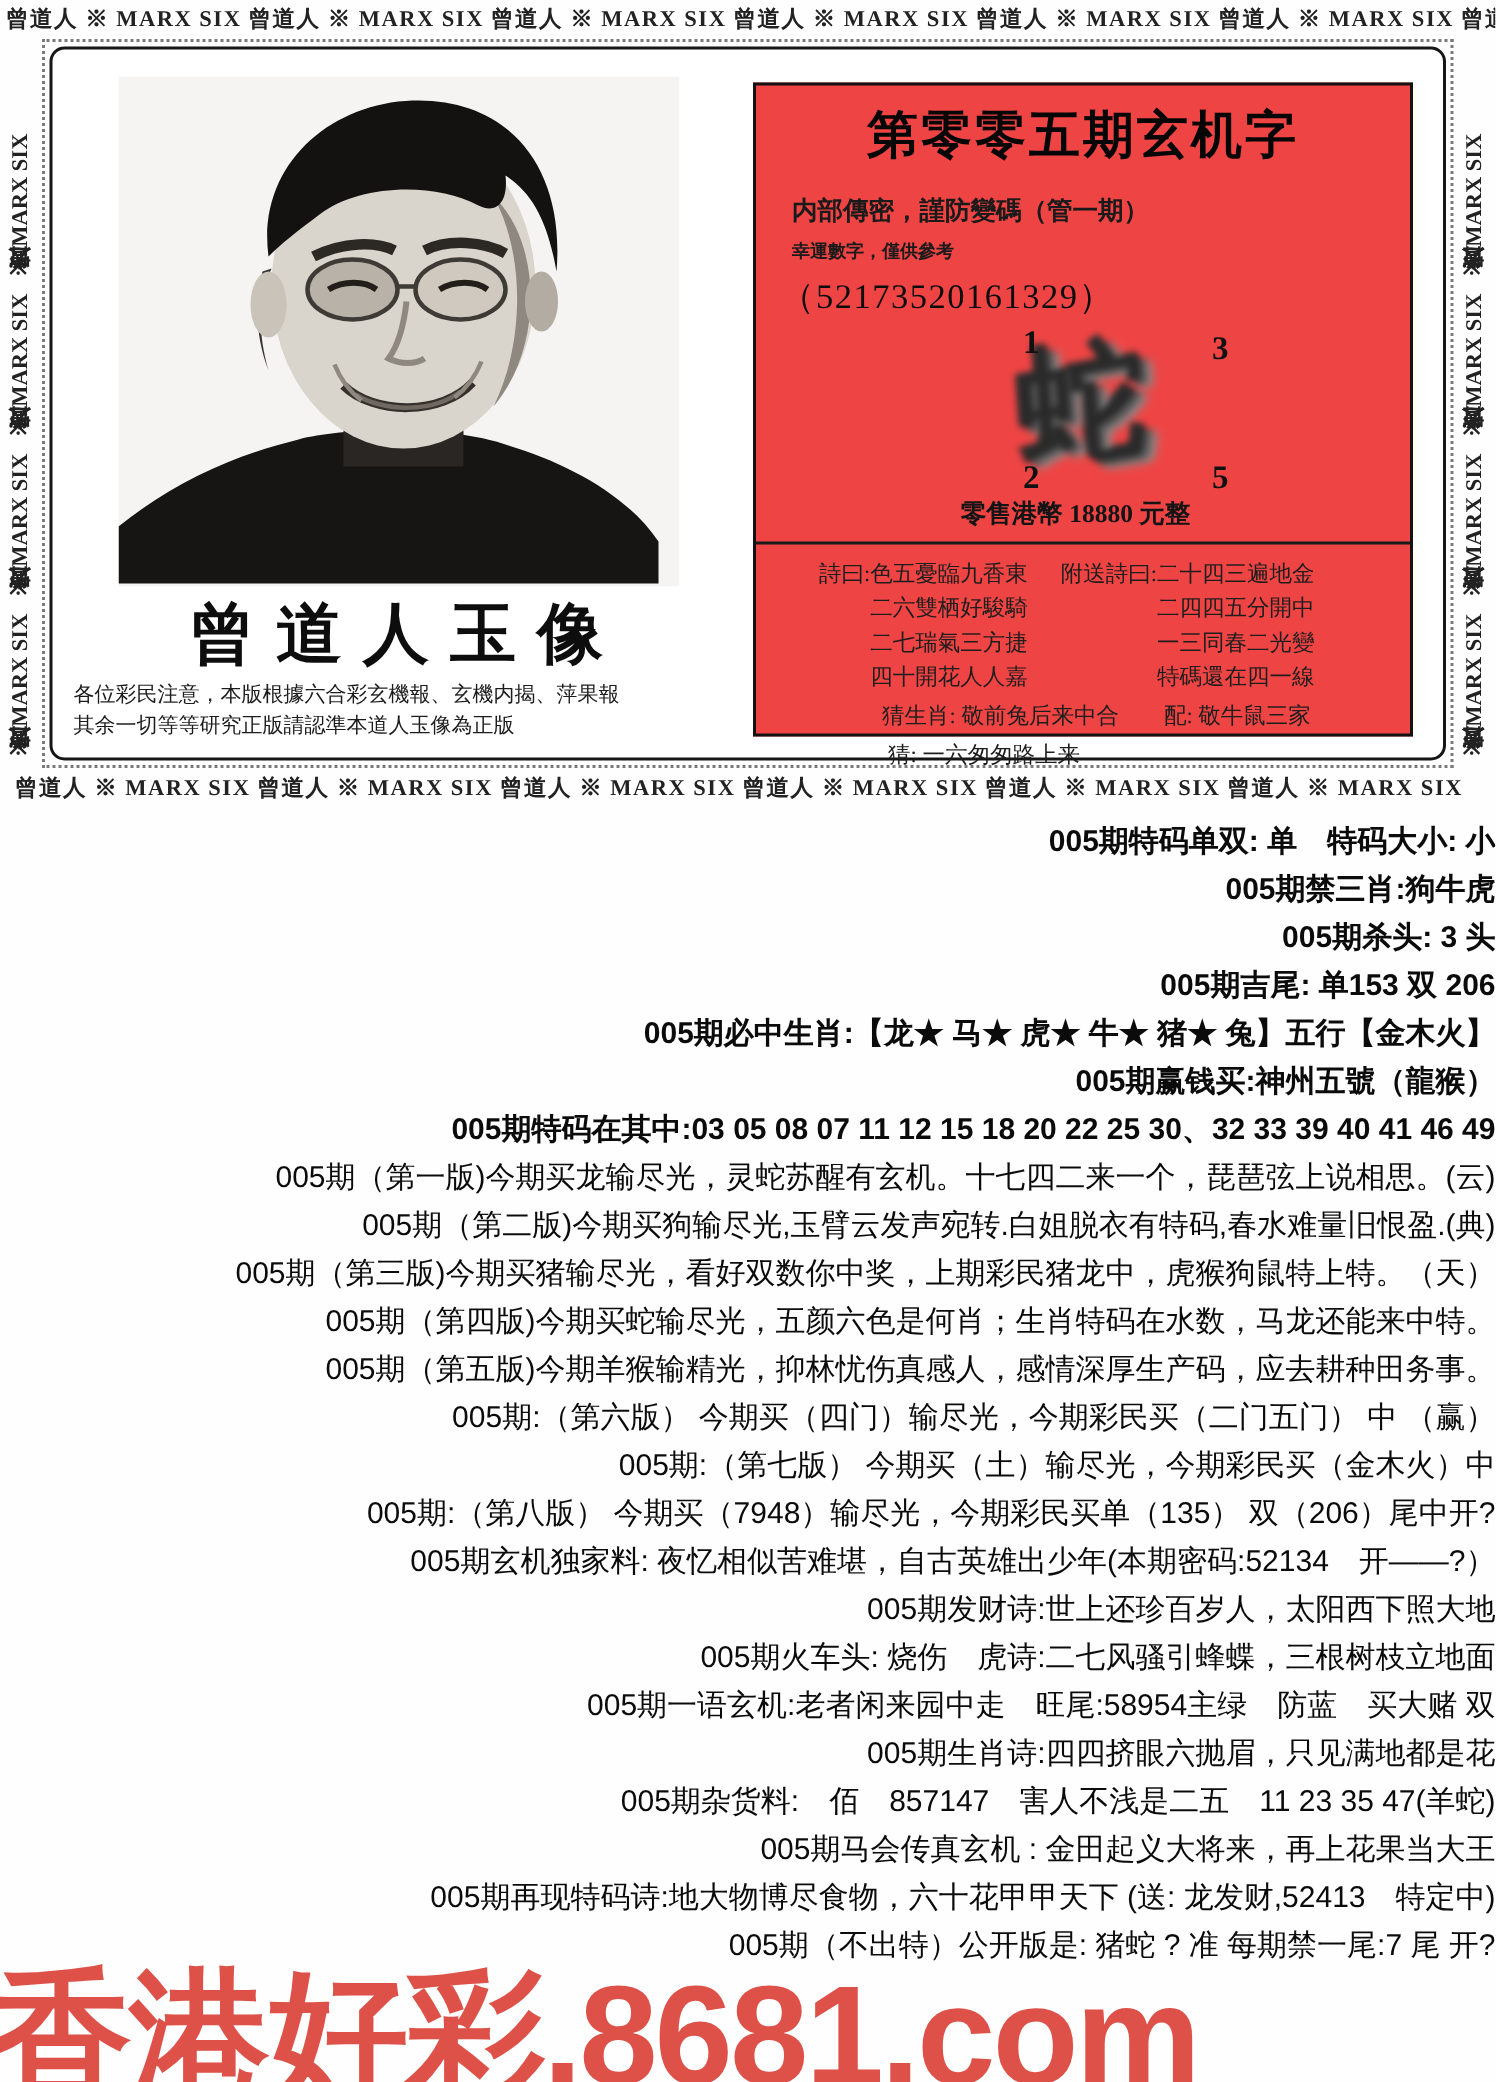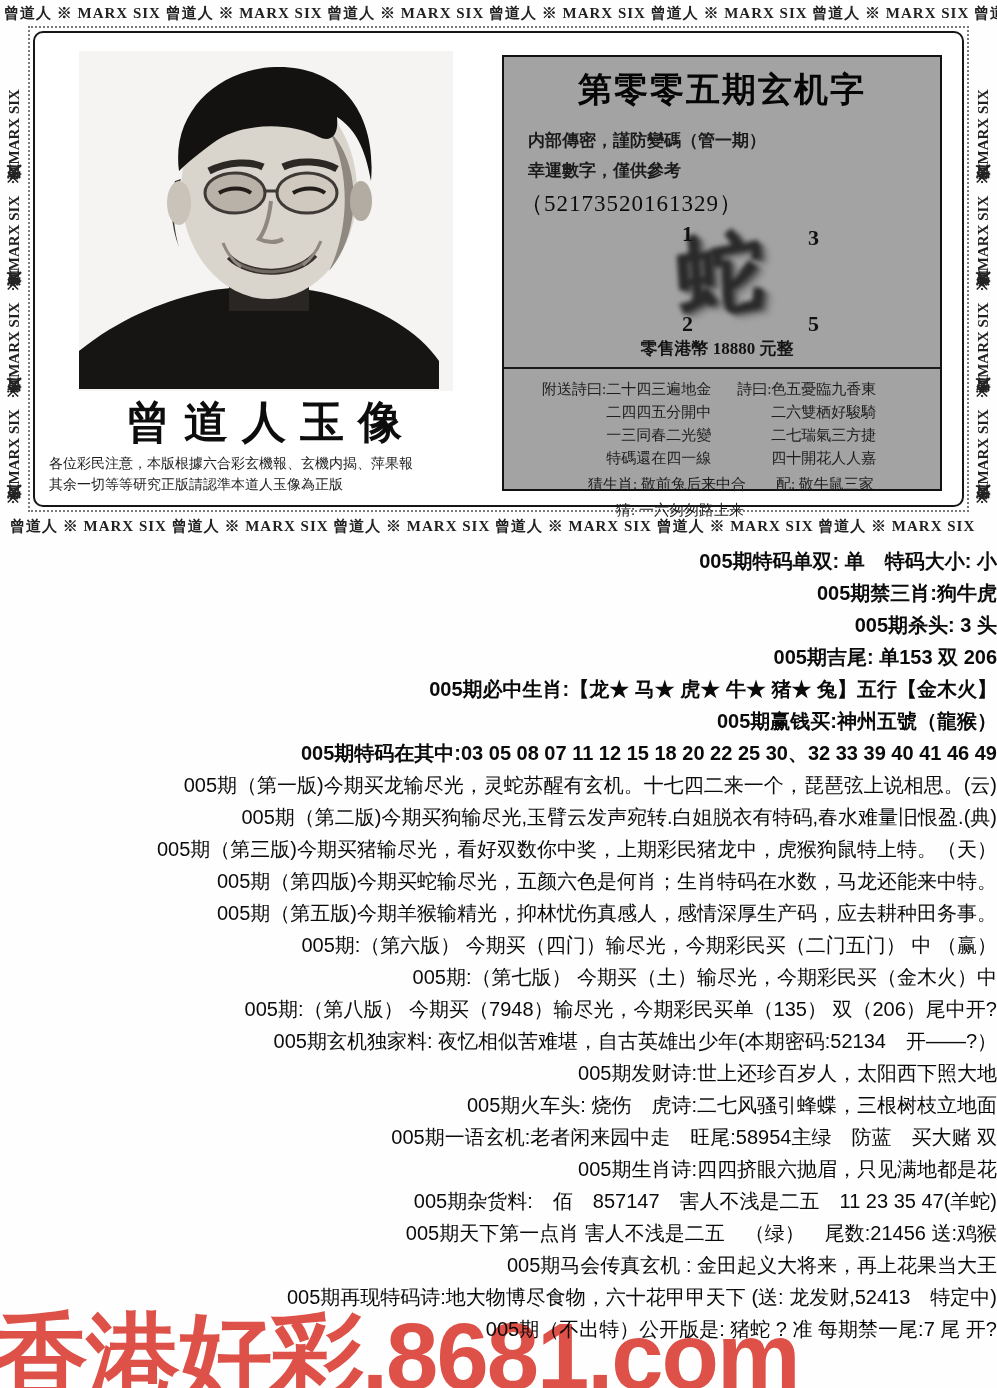--- a/index.html
+++ b/index.html
@@ -16,25 +16,25 @@
   
   .mast-outer{flex:1;border:2px dotted #7a7a7a;padding:3px;box-sizing:border-box;}
   .masthead{position:relative;height:100%;border:2px solid #161616;border-radius:10px;box-sizing:border-box;background:#fff;}
   .portrait{position:absolute;left:44px;top:18px;width:374px;height:340px;}
   .portrait-caption{position:absolute;left:18px;top:360px;width:436px;text-align:center;
        font-family:"Liberation Serif",serif;font-weight:bold;font-size:44px;letter-spacing:14px;color:#0d0d0d;}
   .portrait-notes{position:absolute;left:14px;top:420px;width:450px;font-family:Liberation Serif, serif;
        font-size:14px;line-height:21px;color:#1c1c1c;}
   
   .mbox{position:absolute;right:20px;top:22px;width:440px;height:436px;border:2px solid #121212;
-        box-sizing:border-box;padding:6px 16px;background:#a3a3a3;}
+        box-sizing:border-box;padding:6px 16px;background:#ef4444;}
   .mbox-title{text-align:center;font-weight:bold;font-size:34px;letter-spacing:2px;margin-top:4px;color:#060606;}
   .mbox-row{display:flex;justify-content:flex-start;margin-top:16px;padding:0 6px 0 8px;
         font-family:"Liberation Serif",serif;font-weight:bold;font-size:17px;color:#1a1a1a;}
-  .mbox-line{margin-top:7px;padding-left:8px;font-family:"Liberation Serif",serif;font-weight:bold;font-size:17px;color:#1a1a1a;}
+  .mbox-line{margin-top:7px;padding-left:8px;font-family:"Liberation Serif",serif;font-weight:bold;font-size:12px;color:#1a1a1a;}
   .mbox-lucky{margin-top:6px;text-align:left;font-family:"Liberation Serif",serif;font-size:23px;letter-spacing:1px;color:#0c0c0c;}
   .figure{position:relative;height:116px;margin-top:2px;}
   .figure-glyph{position:absolute;left:50%;top:50%;transform:translate(-50%,-52%) rotate(-10deg) skewX(-6deg);
         font-size:86px;font-weight:bold;color:#2a2a2a;filter:blur(2px);
         text-shadow:4px 3px 2px #555,8px 6px 4px #888,-2px -2px 1px #333;}
   .fig-num{position:absolute;font-family:"Liberation Serif",serif;font-weight:bold;font-size:22px;color:#111;}
   .fig-n1{left:162px;top:0px;}
   .fig-n3{left:288px;top:4px;}
   .fig-n2{left:162px;bottom:0px;}
   .fig-n5{left:288px;bottom:0px;}
@@ -44,21 +44,21 @@
   .poem{margin-top:9px;font-family:"Liberation Serif",serif;font-size:15px;line-height:23px;color:#1d1d1d;}
   .poem-cols{display:flex;}
   .poem-col{display:flex;}
   .poem-col1{margin-left:22px;}
   .poem-col2{margin-left:26px;}
   .poem-label{white-space:nowrap;}
   .poem-lines div{white-space:nowrap;}
   .guess-row{display:flex;margin-top:3px;}
   .guess-zodiac{margin-left:68px;white-space:nowrap;}
   .guess-match{margin-left:30px;white-space:nowrap;}
-  .guess2{margin-left:96px;white-space:nowrap;}
+  .guess2{margin-left:72px;white-space:nowrap;}
   
   .tips{padding:5px 0 0 16px;text-align:right;}
   .tips div{height:32px;line-height:32px;font-size:20px;white-space:nowrap;color:#0b0b0b;
             letter-spacing:0px;font-family:"Liberation Sans",sans-serif;}
   .tips div.b{font-weight:bold;}
   
   .watermark{position:absolute;left:-6px;top:1294px;z-index:6;font-size:94px;font-weight:800;
        white-space:nowrap;letter-spacing:-2px;mix-blend-mode:multiply;opacity:0.92;
        font-family:"Liberation Sans",sans-serif;}
 </style>
@@ -132,36 +132,36 @@
             <span class="fig-num fig-n3">3</span>
             <span class="fig-num fig-n2">2</span>
             <span class="fig-num fig-n5">5</span>
           </div>
 
           <div class="mbox-price">零售港幣 18880 元整</div>
           <div class="mbox-divider"></div>
 
           <div class="poem">
             <div class="poem-cols">
+              <div class="poem-col poem-col2">
+                <span class="poem-label">詩曰:</span>
+                <div class="poem-lines">
+                    <div>色五憂臨九香東</div>
+                    <div>二六雙栖好駿騎</div>
+                    <div>二七瑞氣三方捷</div>
+                    <div>四十開花人人嘉</div>
+                  </div>
+              </div>
               <div class="poem-col poem-col1">
                 <span class="poem-label">附送詩曰:</span>
                 <div class="poem-lines">
                     <div>二十四三遍地金</div>
                     <div>二四四五分開中</div>
                     <div>一三同春二光變</div>
                     <div>特碼還在四一線</div>
-                  </div>
-              </div>
-              <div class="poem-col poem-col2">
-                <span class="poem-label">詩曰:</span>
-                <div class="poem-lines">
-                    <div>色五憂臨九香東</div>
-                    <div>二六雙栖好駿騎</div>
-                    <div>二七瑞氣三方捷</div>
-                    <div>四十開花人人嘉</div>
                   </div>
               </div>
             </div>
             <div class="guess-row">
               <span class="guess-zodiac">猜生肖: 敬前兔后来中合</span>
               <span class="guess-match">配: 敬牛鼠三家</span>
             </div>
             <div class="guess-row">
               <span class="guess2">猜: 一六匆匆路上来</span>
             </div>
@@ -191,21 +191,20 @@
       <div>005期（第五版)今期羊猴输精光，抑林忧伤真感人，感情深厚生产码，应去耕种田务事。</div>
       <div>005期:（第六版） 今期买（四门）输尽光，今期彩民买（二门五门） 中 （赢）</div>
       <div>005期:（第七版） 今期买（土）输尽光，今期彩民买（金木火）中</div>
       <div>005期:（第八版） 今期买（7948）输尽光，今期彩民买单（135） 双（206）尾中开?</div>
       <div>005期玄机独家料: 夜忆相似苦难堪，自古英雄出少年(本期密码:52134　开——?）</div>
       <div>005期发财诗:世上还珍百岁人，太阳西下照大地</div>
       <div>005期火车头: 烧伤　虎诗:二七风骚引蜂蝶，三根树枝立地面</div>
       <div>005期一语玄机:老者闲来园中走　旺尾:58954主绿　防蓝　买大赌 双</div>
       <div>005期生肖诗:四四挤眼六抛眉，只见满地都是花</div>
       <div>005期杂货料:　佰　857147　害人不浅是二五　11 23 35 47(羊蛇)</div>
-      <div>005期天下第一点肖 害人不浅是二五　（绿）　尾数:21456 送:鸡猴</div>
       <div>005期马会传真玄机 : 金田起义大将来，再上花果当大王</div>
       <div>005期再现特码诗:地大物博尽食物，六十花甲甲天下 (送: 龙发财,52413　特定中)</div>
       <div>005期（不出特）公开版是: 猪蛇 ? 准 每期禁一尾:7 尾 开?</div>
     </div>
 
   <div class="watermark" style="color: rgb(221, 66, 56);">香港好彩.8681.com</div>
 
 </div>
 
 </body></html>

